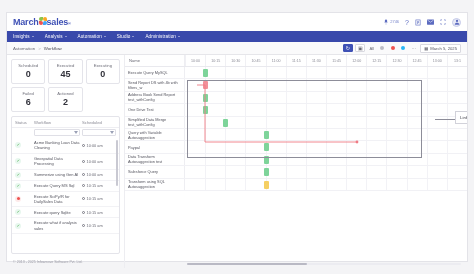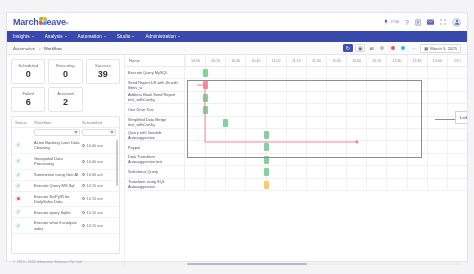--- a/index.html
+++ b/index.html
@@ -168,21 +168,21 @@
 
     <div class="brandbar">
       <div class="logo">
         <span class="l1">March</span>
         <span class="leaf">
           <span class="p1"></span>
             <span class="p2"></span>
             <span class="p3"></span>
             <span class="p4"></span>
         </span>
-        <span class="l2">eave</span>
+        <span class="l2">sales</span>
         <span class="tm">®</span>
       </div>
       <div class="brand-right">
         <span class="hicon badge">
           <svg width="6" height="6" viewBox="0 0 16 16" fill="#5c6bc0">
               <path d="M8 1a3 3 0 0 0-3 3v3L3.5 9.5h9L11 7V4a3 3 0 0 0-3-3zm0 13a1.8 1.8 0 0 0 1.8-1.5H6.2A1.8 1.8 0 0 0 8 14z"></path>
             </svg>
           <span class="cnt">2746</span>
         </span>
         <span class="hicon">?</span>
@@ -264,26 +264,26 @@
 
     <div class="body">
 
       <div class="left">
         <div class="stats">
           <div class="stat">
             <div class="lab">Scheduled</div>
             <div class="val">0</div>
           </div>
           <div class="stat">
+            <div class="lab">Executed</div>
+            <div class="val">45</div>
+          </div>
+          <div class="stat">
             <div class="lab">Executing</div>
             <div class="val">0</div>
-          </div>
-          <div class="stat">
-            <div class="lab">Success</div>
-            <div class="val">39</div>
           </div>
           <div class="stat">
             <div class="lab">Failed</div>
             <div class="val">6</div>
           </div>
           <div class="stat">
             <div class="lab">Actioned</div>
             <div class="val">2</div>
           </div>
         </div>

